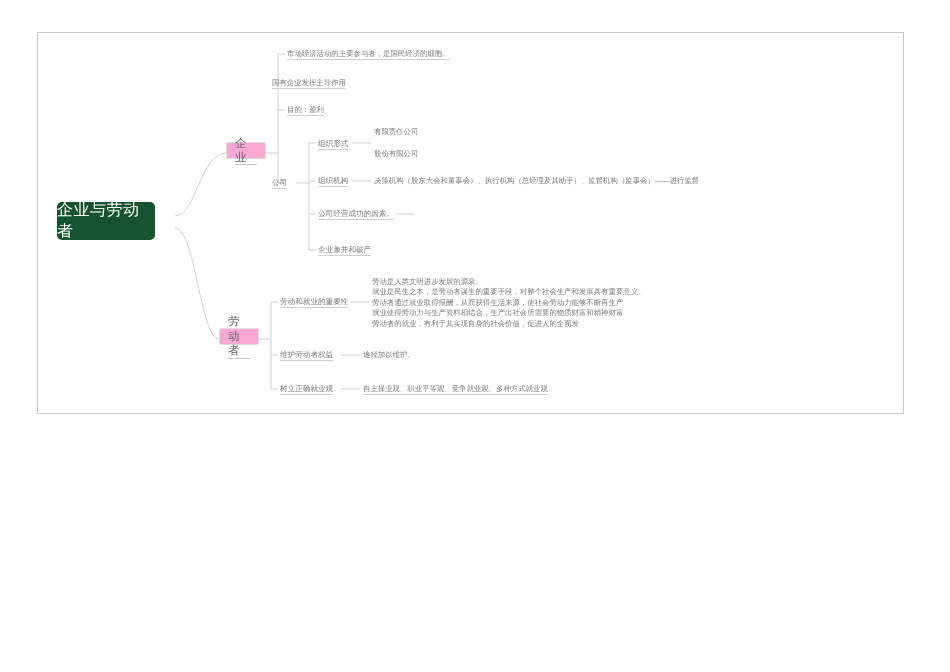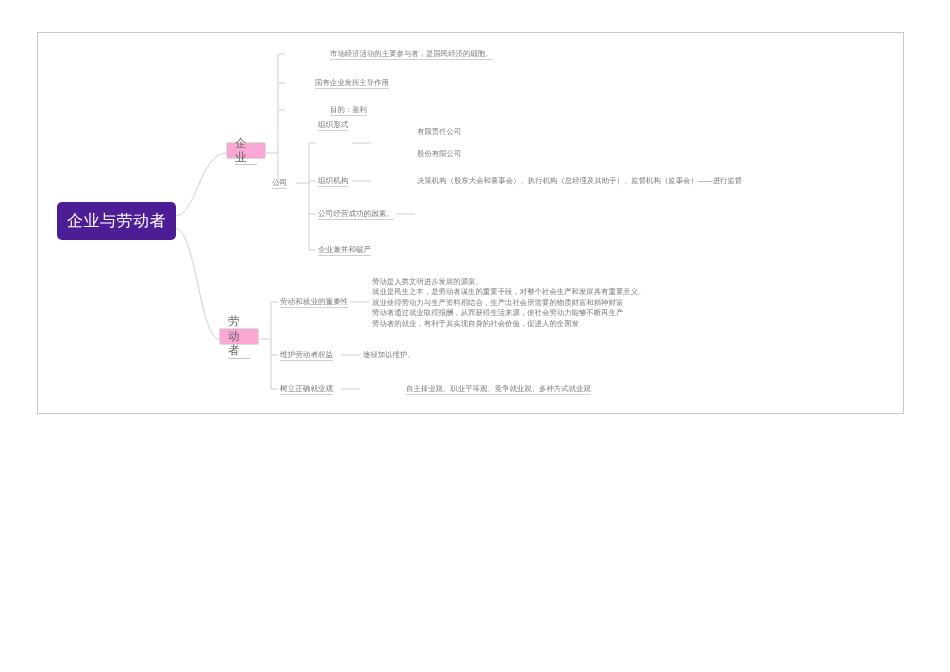--- a/index.html
+++ b/index.html
@@ -44,23 +44,23 @@
     width: 950px;
     height: 672px;
     pointer-events: none;
   }
 
   
   .root-node {
     position: absolute;
     left: 57px;
     top: 202px;
-    width: 119px;
+    width: 98px;
     height: 38px;
-    background: #4c1d95;
+    background: #14532d;
     border-radius: 5px;
     color: #ffffff;
     font-size: 16px;
     display: flex;
     align-items: center;
     justify-content: center;
     letter-spacing: 0.5px;
     box-sizing: border-box;
   }
 
@@ -84,21 +84,20 @@
     line-height: 1.25;
   }
 
   
   .txt {
     position: absolute;
     font-size: 7.4px;
     line-height: 10px;
     color: #7a7a7a;
     white-space: nowrap;
-    margin-left: 43px;
   }
   .txt .ul {
     border-bottom: 1px solid #cfcfcf;
     padding-bottom: 0.5px;
   }
   .txt-block {
     position: absolute;
     font-size: 7.4px;
     line-height: 10.4px;
     color: #7a7a7a;
@@ -187,21 +186,21 @@
     <span class="ul">国有企业发挥主导作用</span>
   </div>
   <div class="txt" style="left:287px; top:105px;">
     <span class="ul">目的：盈利</span>
   </div>
 
   <div class="label-mid" style="left:272px; top:178px;text-align:center;">
     <span class="ul">公司</span>
   </div>
 
-  <div class="label-mid" style="left:318px; top:120px;">
+  <div class="label-mid" style="left:318px; top:139px;">
     <span class="ul">组织形式</span>
   </div>
   <div class="txt" style="left:374px; top:127px;">
     <span>有限责任公司</span>
   </div>
   <div class="txt" style="left:374px; top:149px;">
     <span>股份有限公司</span>
   </div>
 
   <div class="label-mid" style="left:318px; top:176px;">
@@ -218,22 +217,22 @@
   <div class="label-mid" style="left:318px; top:245px;">
     <span class="ul">企业兼并和破产</span>
   </div>
 
   <div class="label-mid" style="left:280px; top:297px;">
     <span class="ul">劳动和就业的重要性</span>
   </div>
   <div class="txt-block" style="left:372px; top:277px;">
     <div>劳动是人类文明进步发展的源泉。</div>
     <div>就业是民生之本，是劳动者谋生的重要手段，对整个社会生产和发展具有重要意义。</div>
+    <div>劳动者通过就业取得报酬，从而获得生活来源，使社会劳动力能够不断再生产</div>
     <div>就业使得劳动力与生产资料相结合，生产出社会所需要的物质财富和精神财富</div>
-    <div>劳动者通过就业取得报酬，从而获得生活来源，使社会劳动力能够不断再生产</div>
     <div>劳动者的就业，有利于其实现自身的社会价值，促进人的全面发</div>
   </div>
 
   <div class="label-mid" style="left:280px; top:350px;">
     <span class="ul">维护劳动者权益</span>
   </div>
   <div class="txt-block" style="left:363px; top:350px;">
     <div>途径加以维护。</div>
   </div>
 

